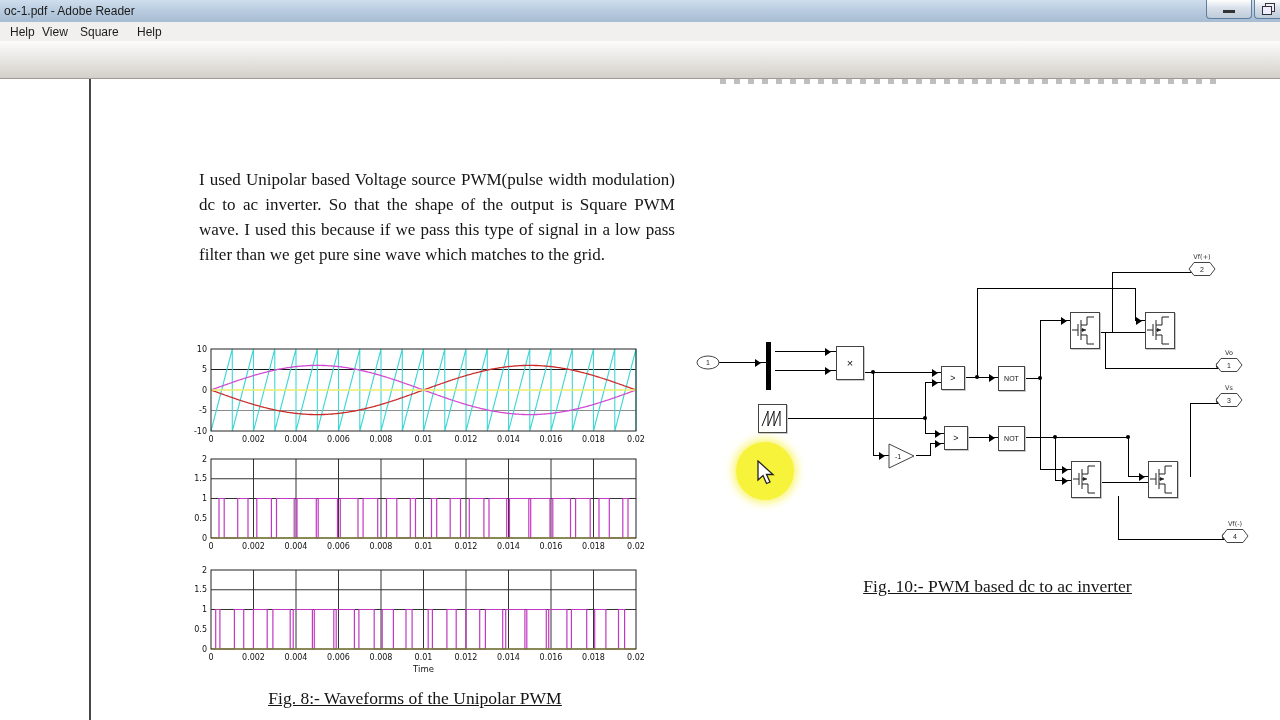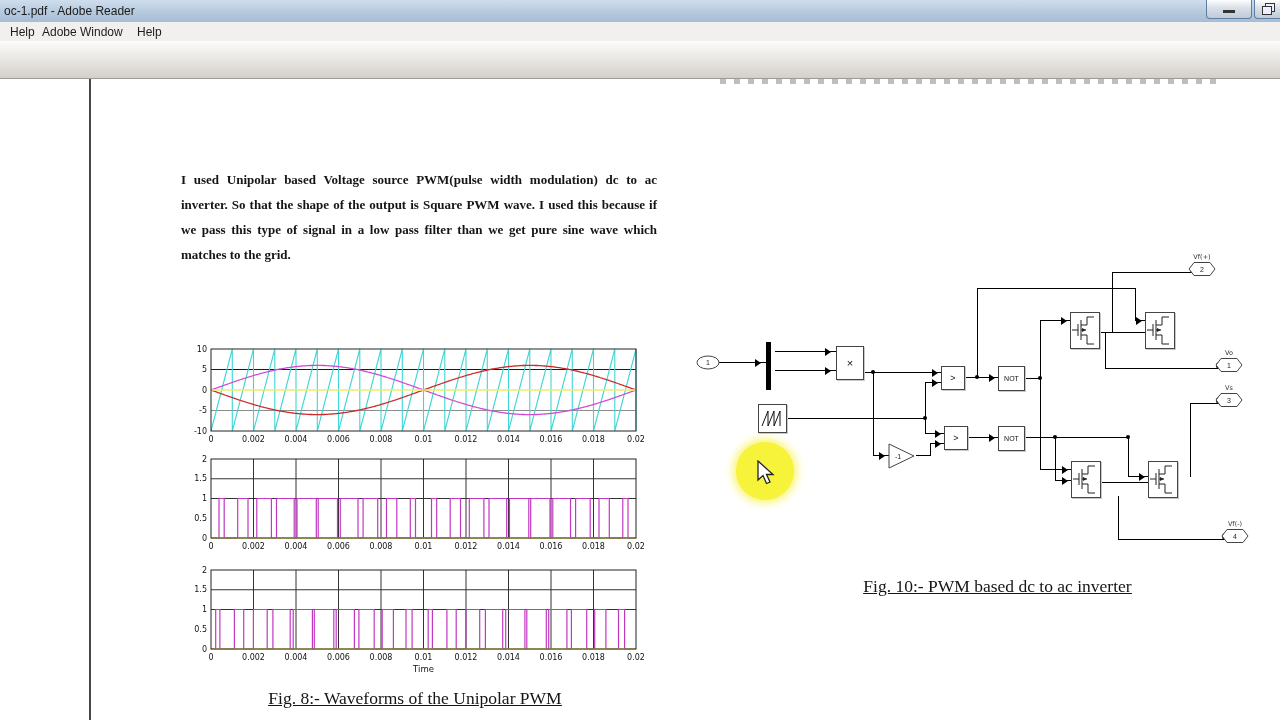--- a/index.html
+++ b/index.html
@@ -34,21 +34,21 @@
   #comment-label,#share-label{position:absolute;top:51px;font-size:14.5px;font-weight:bold;color:#39618f;}
   #comment-label{left:1164px;}
   #share-label{left:1261px;}
   #panel-sep{position:absolute;left:1249px;top:47px;height:26px;border-left:1px dotted #8f8f8f;}
   
   #doc{position:absolute;left:0;top:79px;width:1280px;height:641px;background:#fff;}
   #page-edge{position:absolute;left:89px;top:0px;width:2px;height:641px;background:#474747;}
   .serif{font-family:"Liberation Serif",serif;color:#151515;}
   #heading{position:absolute;left:196px;top:27px;font-size:19.5px;font-weight:bold;}
   #heading .hnum{margin-right:16px;}
-  #left-para{position:absolute;left:181px;top:88px;width:476px;font-size:13px;line-height:25px;text-align:justify;font-weight:bold;}
+  #left-para{position:absolute;left:199px;top:88px;width:476px;font-size:17px;line-height:25px;text-align:justify;}
   #right-sliver{position:absolute;left:720px;top:0px;width:502px;height:5px;opacity:.45;
      background:repeating-linear-gradient(90deg,#6f6f6f 0 6px,transparent 6px 14px);}
   #right-para{position:absolute;left:720px;top:9px;width:505px;font-size:18px;line-height:28.8px;text-align:justify;}
   .caption{position:absolute;font-size:17.5px;text-align:center;text-decoration:underline;}
   .caption span{text-decoration:underline;}
   #left-caption{left:186px;top:609px;width:458px;}
   #right-caption{left:745px;top:497px;width:505px;}
   .chart{position:absolute;font-family:"DejaVu Sans",sans-serif;}
   
   #diagram{position:absolute;left:0;top:-79px;width:1280px;height:720px;}
@@ -77,22 +77,22 @@
         <div class="min-glyph"></div>
       </div>
     <div class="winbtn" id="btn-restore">
       <div class="rest-glyph"></div>
       <div class="rest-glyph2"></div>
     </div>
   </div>
 
   <div id="menubar">
     <span class="menu-item" style="left:6px">Help</span>
-    <span class="menu-item" style="left:38px">Adobe</span>
-    <span class="menu-item" style="left:76px">Window</span>
+    <span class="menu-item" style="left:38px">View</span>
+    <span class="menu-item" style="left:76px">Square</span>
     <span class="menu-item" style="left:133px">Help</span>
   </div>
 
   <div id="toolbar">
     <div class="tbtn" style="left:4px">
       <svg width="28" height="26">
         <rect x="5" y="4" width="18" height="18" rx="1" fill="#e7eaf3" stroke="#a3aac2"></rect>
         <rect x="10" y="4" width="9" height="6" fill="#fff" stroke="#a3aac2"></rect>
         <rect x="8" y="13" width="12" height="9" fill="#fff" stroke="#a3aac2"></rect>
       </svg>

